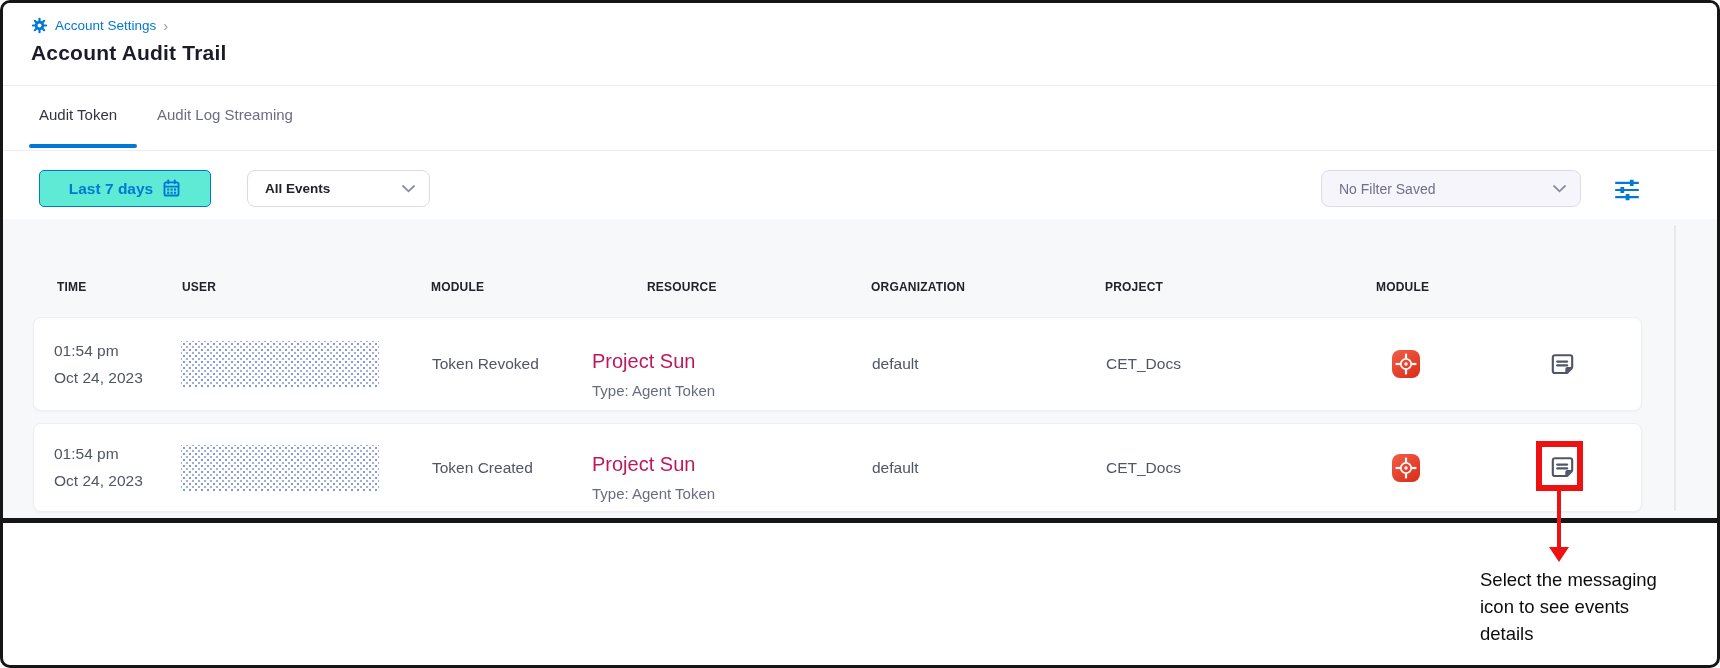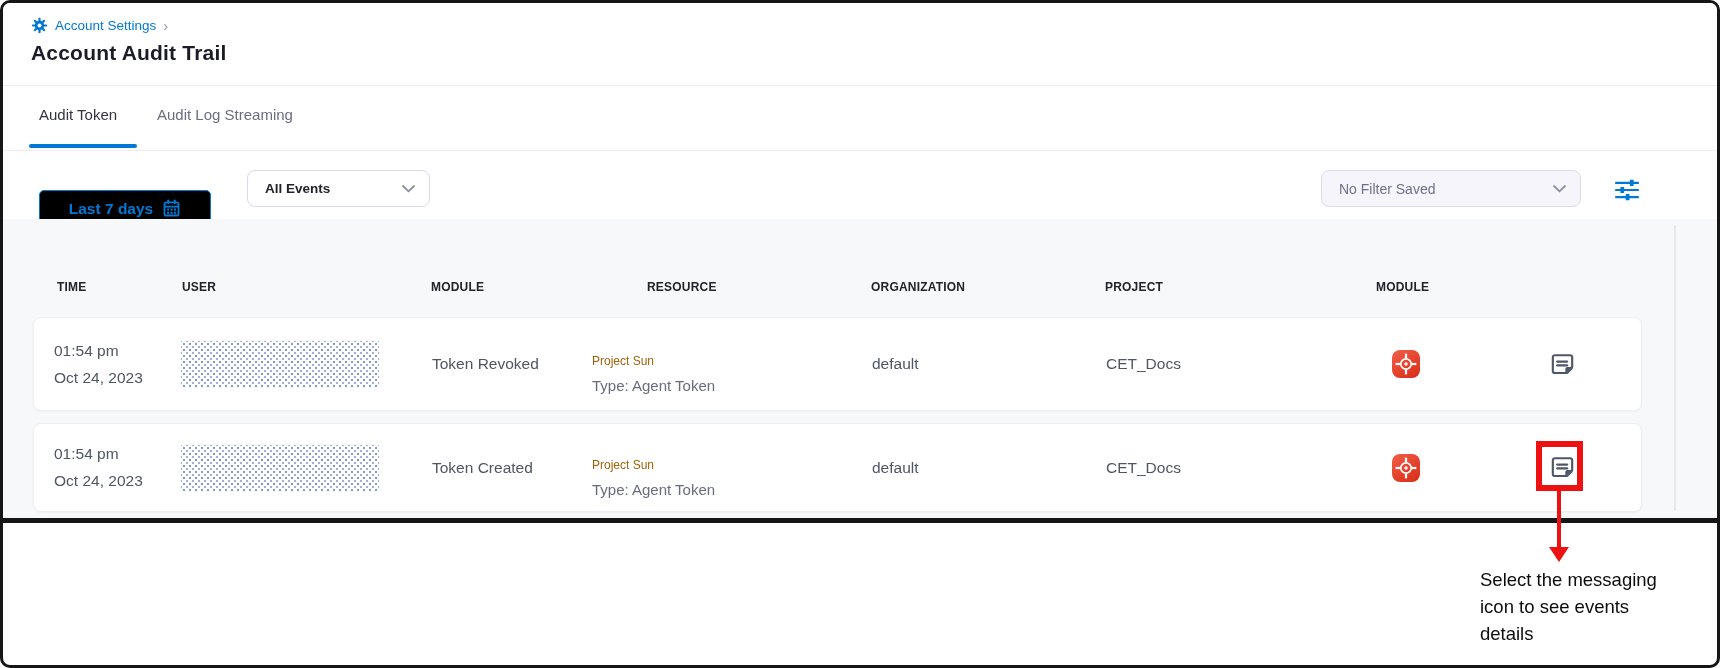--- a/index.html
+++ b/index.html
@@ -15,40 +15,40 @@
   .page-title{position:absolute;left:28px;top:38px;font-size:21px;font-weight:700;color:#1c1c28;letter-spacing:.2px;}
   .divider{position:absolute;left:0;right:0;height:1px;background:#ececf2;}
 
   
   .tab{position:absolute;top:103px;font-size:15px;color:#6b6d85;cursor:pointer;}
   .tab.active{color:#33343f;}
   .tab-underline{position:absolute;top:141px;left:26px;width:108px;height:4px;background:#0278d5;border-radius:2px;}
 
   
   .date-btn{position:absolute;left:36px;top:167px;width:172px;height:37px;box-sizing:border-box;
-    border:1.5px solid #0278d5;border-radius:5px;background:#000000;display:flex;align-items:center;
-    justify-content:center;gap:9px;color:#0278d5;font-size:15.5px;font-weight:600;margin-top:20px;}
+    border:1.5px solid #0278d5;border-radius:5px;background:#5eead4;display:flex;align-items:center;
+    justify-content:center;gap:9px;color:#0278d5;font-size:15.5px;font-weight:600;}
   .select{position:absolute;top:167px;height:37px;box-sizing:border-box;border:1px solid #d9dae6;
     border-radius:8px;background:#fff;display:flex;align-items:center;justify-content:space-between;
     padding:0 14px 0 17px;}
   .select.events{left:244px;width:183px;}
   .select.events .val{font-size:13.5px;font-weight:700;color:#22222a;}
   .select.saved{left:1318px;width:260px;background:#f5f5fb;border-color:#dcdce8;}
   .select.saved .val{font-size:14px;color:#6f7189;}
   .sliders-btn{position:absolute;left:1608px;top:171px;width:32px;height:32px;display:flex;
     align-items:center;justify-content:center;cursor:pointer;}
 
   
   .table-area{position:absolute;left:0;right:0;top:216px;bottom:0;background:#f7f8fa;}
   .col-head{position:absolute;top:277px;font-size:12px;font-weight:700;color:#22222a;letter-spacing:.2px;}
   .row-card{position:absolute;left:30px;width:1609px;background:#fff;border:1px solid #eeeef4;
     border-radius:8px;box-sizing:border-box;box-shadow:0 1px 2px rgba(40,41,61,.04);}
   .cell{position:absolute;top:0;bottom:0;display:flex;align-items:center;font-size:15.5px;color:#4f5565;}
   .cell.two-line{flex-direction:column;align-items:flex-start;justify-content:center;gap:9px;}
-  .res-link{color:#a16207;font-size:12px;cursor:pointer;margin-top:20px;}
+  .res-link{color:#be185d;font-size:20px;cursor:pointer;margin-top:20px;}
   .res-type{color:#696c80;font-size:15px;}
   .user-redacted{position:absolute;left:147px;top:50%;transform:translateY(-50%);width:198px;height:46px;
     background-image:radial-gradient(circle,#8298d4 1px,transparent 1.2px),radial-gradient(circle,#9db0de .8px,transparent 1px);
     background-size:6px 6px,6px 6px;background-position:0 0,3px 3px;}
   .module-chip{width:28px;height:28px;border-radius:8px;background:linear-gradient(145deg,#f15e49,#d92c16);
     display:flex;align-items:center;justify-content:center;}
   .msg-btn{display:flex;align-items:center;justify-content:center;cursor:pointer;}
   .scroll-line{position:absolute;left:1671px;top:222px;width:2px;height:286px;background:#e7e7ee;border-radius:2px;}
 
   

